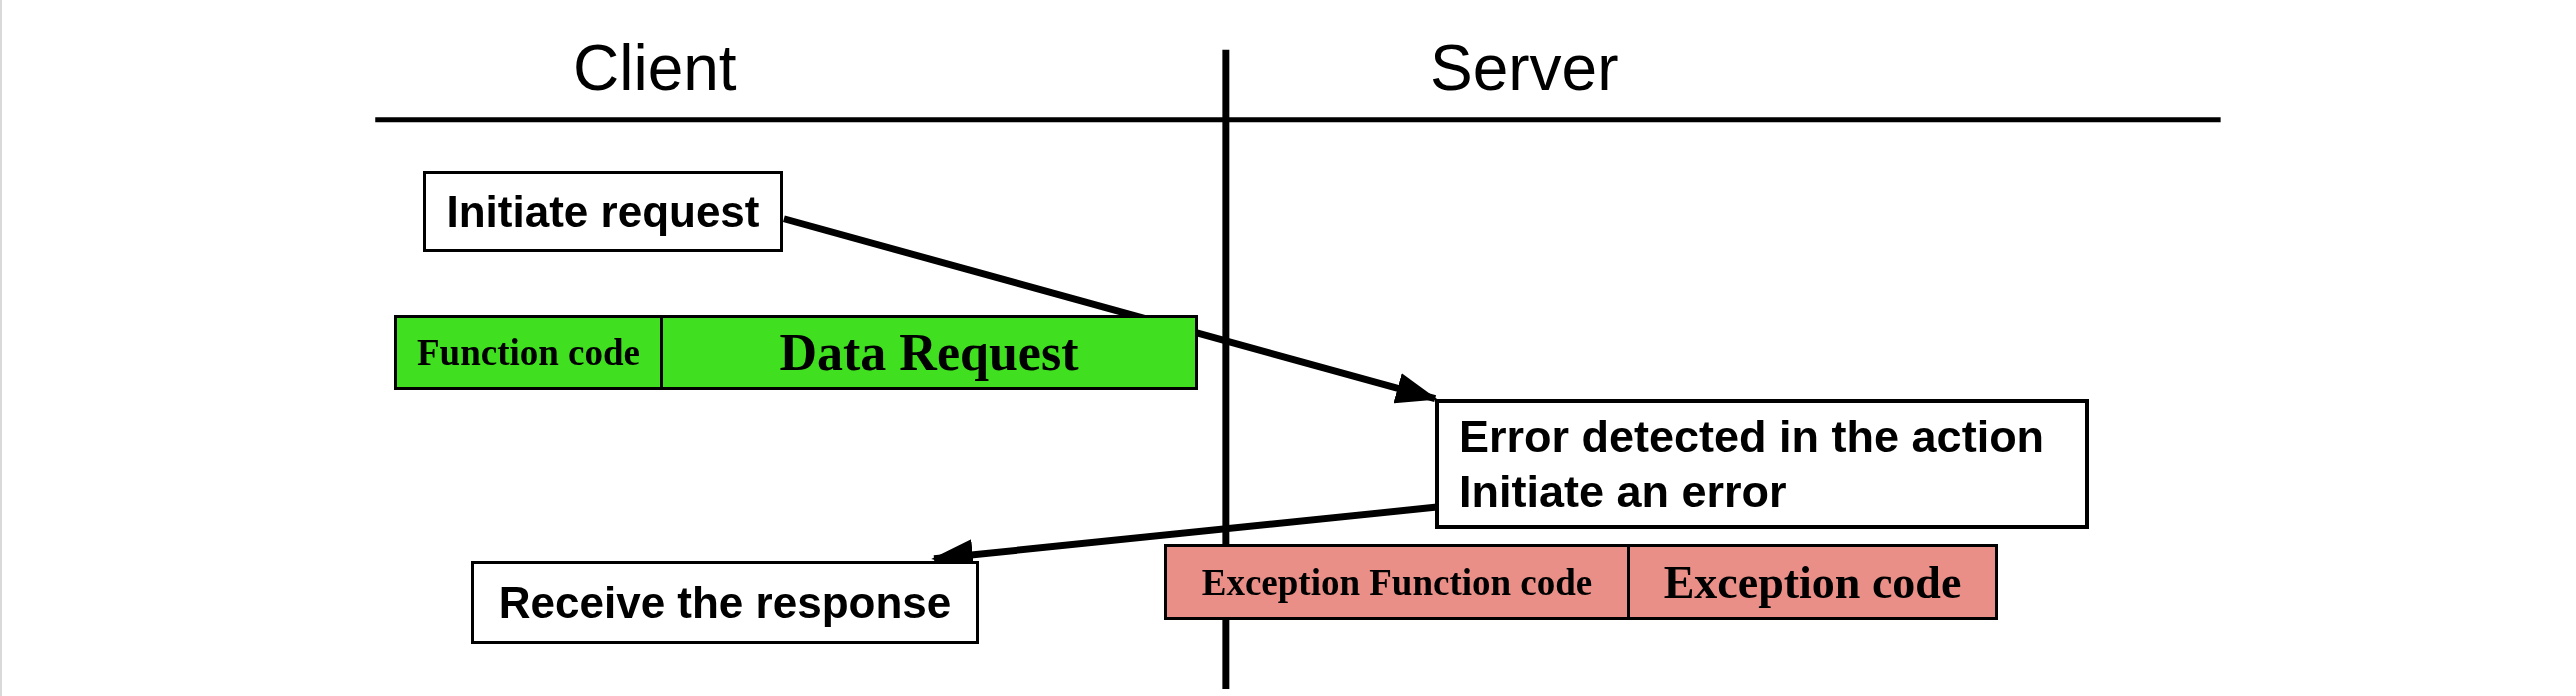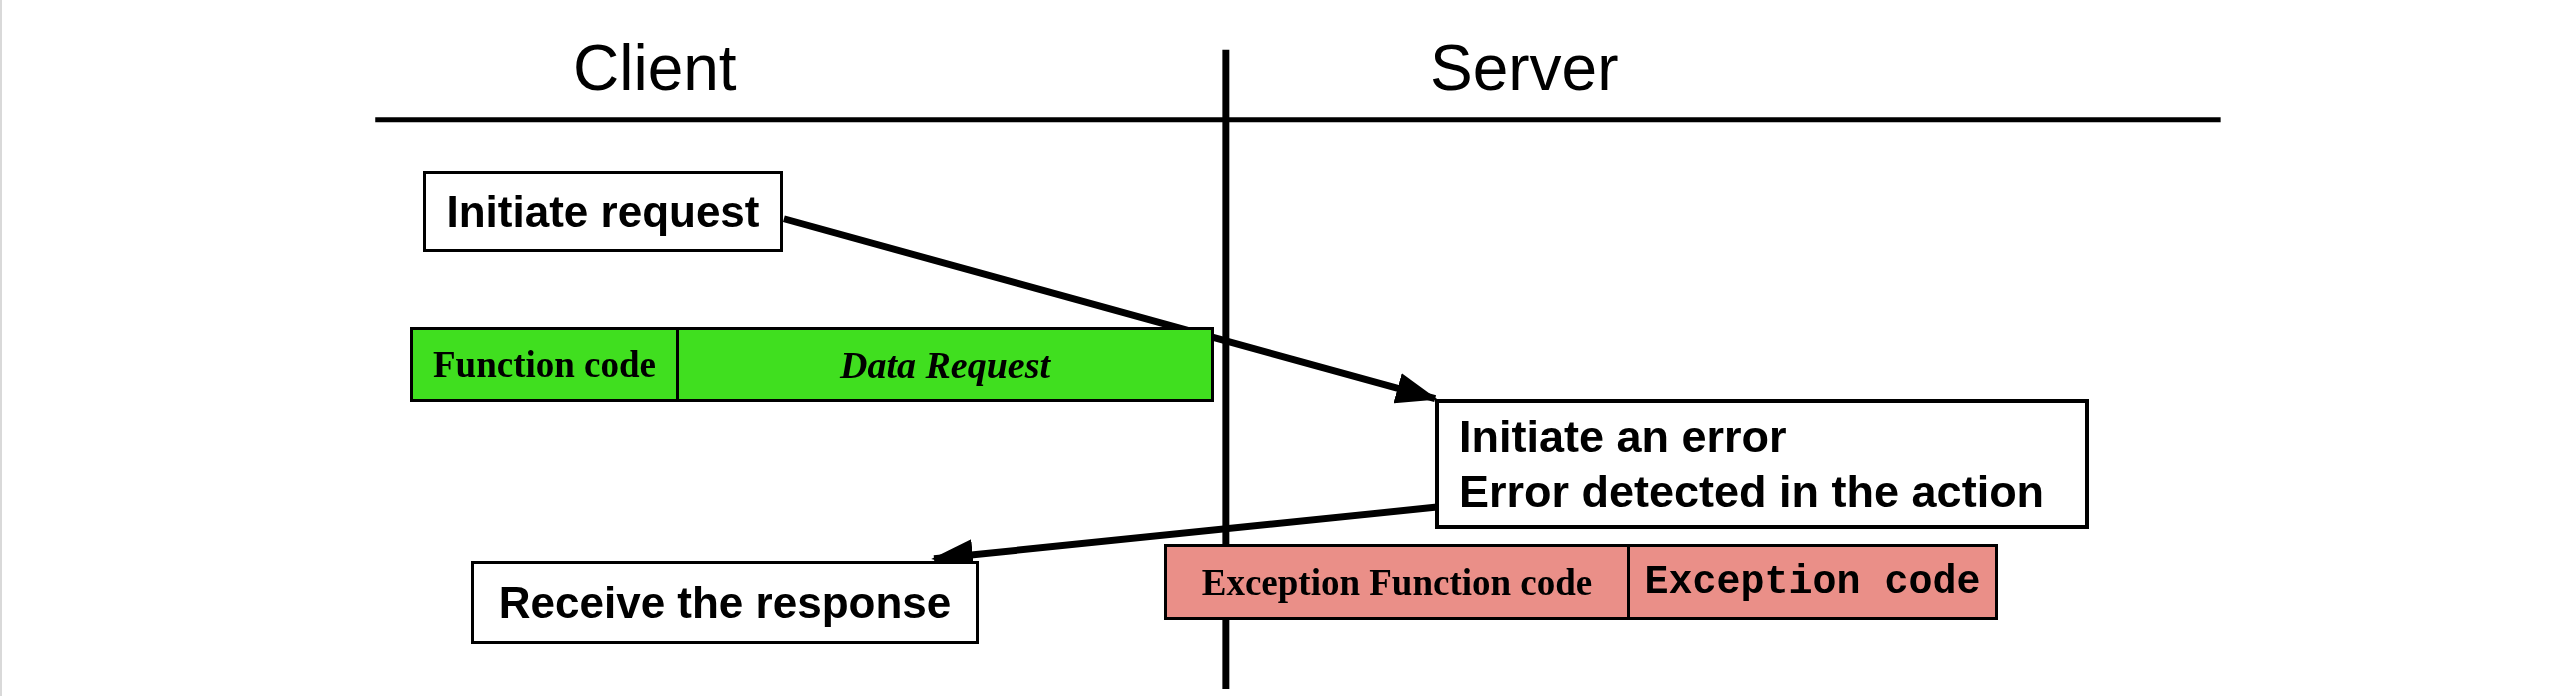--- a/index.html
+++ b/index.html
@@ -41,26 +41,26 @@
     position:absolute;box-sizing:border-box;
     border:3px solid #000;display:flex;
     font-family:"Liberation Serif", serif;font-weight:bold;
   }
   .frame .cell{
     box-sizing:border-box;height:100%;
     display:flex;align-items:center;justify-content:center;
     white-space:nowrap;
   }
   .frame .cell + .cell{border-left:3px solid #000;}
-  .frame.request{left:410px;top:315px;width:804px;height:75px;margin-top:12px;}
+  .frame.request{left:394px;top:315px;width:804px;height:75px;}
   .frame.request .cell.c0{width:263px;font-size:37px;}
-  .frame.request .cell.c1{flex:1;font-size:38px;font-style:italic;}
+  .frame.request .cell.c1{flex:1;font-size:52px;}
   .frame.response{left:1164px;top:544px;width:834px;height:76px;}
   .frame.response .cell.c0{width:460px;font-size:37px;}
-  .frame.response .cell.c1{flex:1;font-size:40px;font-family:Liberation Mono, monospace;}
+  .frame.response .cell.c1{flex:1;font-size:46px;}
 </style>
 </head>
 <body>
 
 <div class="canvas">
 
   <div class="edge-shadow"></div>
 
   <svg class="lines" width="2576" height="696" viewBox="0 0 2590 700">
     <defs>
@@ -84,22 +84,22 @@
   <div class="box initiate">
     <span>Initiate request</span>
   </div>
 
   <div class="frame request" style="background-color: rgb(64, 223, 31);">
     <div class="cell c0">Function code</div>
     <div class="cell c1">Data Request</div>
   </div>
 
   <div class="box errorbox">
+    <span>Error detected in the action</span>
     <span>Initiate an error</span>
-    <span>Error detected in the action</span>
   </div>
 
   <div class="frame response" style="background-color: rgb(234, 143, 136);">
     <div class="cell c0">Exception Function code</div>
     <div class="cell c1">Exception code</div>
   </div>
 
   <div class="box receive">
     <span>Receive the response</span>
   </div>

